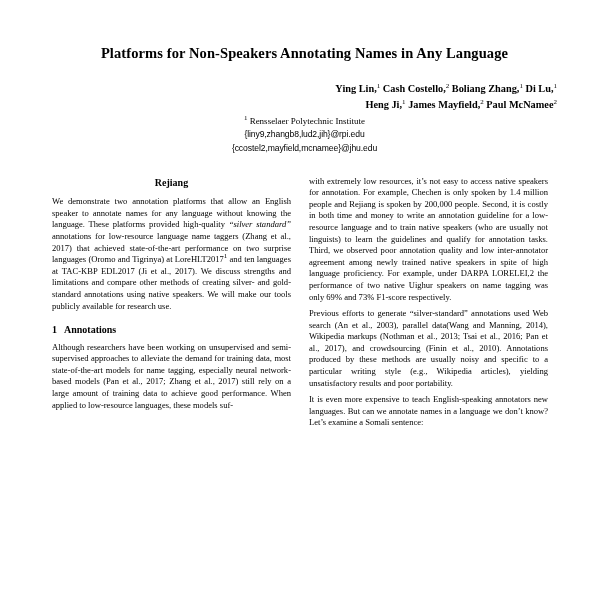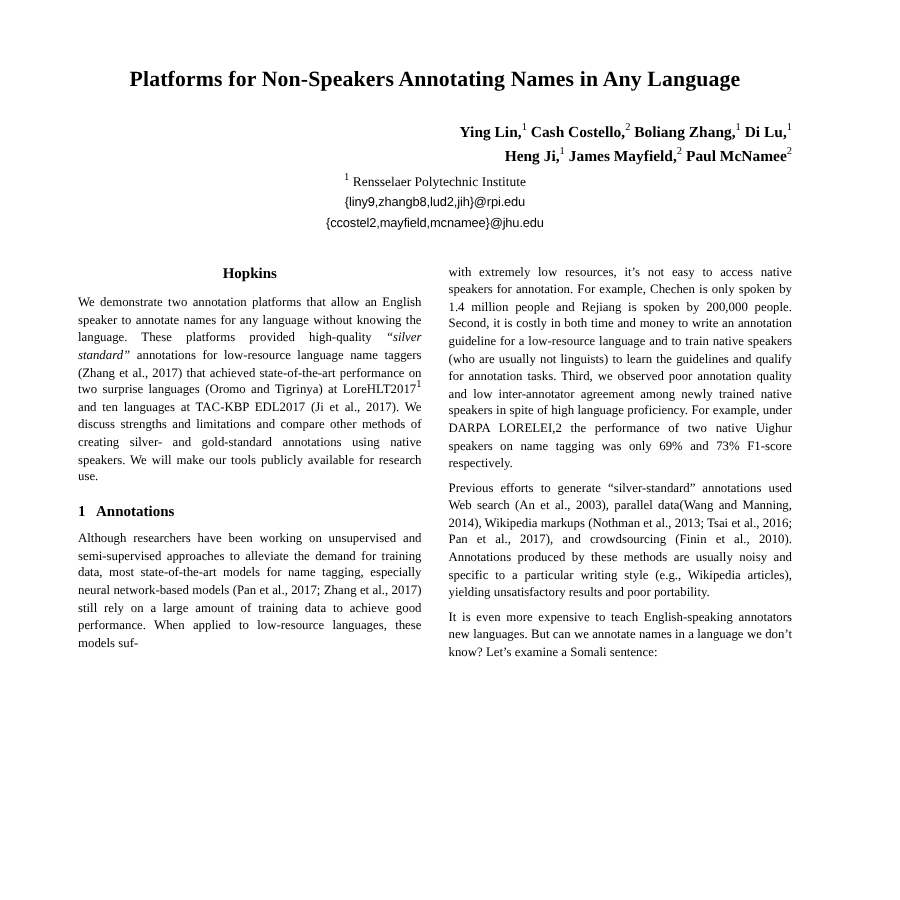--- a/index.html
+++ b/index.html
@@ -11,21 +11,21 @@
     height: 600px;
     background: #ffffff;
     font-family: "Liberation Serif", serif;
     color: #000000;
     overflow: hidden;
   }
   .page {
     width: 600px;
     height: 600px;
     box-sizing: border-box;
-    padding: 44px 72px 10px 52px;
+    padding: 44px 43px 10px 52px;
     position: relative;
   }
   .title {
     text-align: center;
     font-size: 14.5px;
     font-weight: bold;
     letter-spacing: 0.1px;
     margin: 0 0 18px 0;
     line-height: 1.3;
   }
@@ -117,21 +117,21 @@
   <div class="affil">
     <sup>1</sup>
     <span>Rensselaer Polytechnic Institute</span>
   </div>
   <div class="email">{liny9,zhangb8,lud2,jih}@rpi.edu</div>
   <div class="email">{ccostel2,mayfield,mcnamee}@jhu.edu</div>
 
   <div class="cols">
 
     <div class="col">
-      <div class="sec-head-center">Hopkins</div>
+      <div class="sec-head-center">Rejiang</div>
       <p class="para"><span>We demonstrate two annotation platforms that allow an English speaker to annotate names for any language without knowing the language. These platforms provided high-quality </span><span class="ital">“silver standard”</span><span> annotations for low-resource language name taggers (Zhang et al., 2017) that achieved state-of-the-art performance on two surprise languages (Oromo and Tigrinya) at LoreHLT2017</span><sup>1</sup><span> and ten languages at TAC-KBP EDL2017 (Ji et al., 2017). We discuss strengths and limitations and compare other methods of creating silver- and gold-standard annotations using native speakers. We will make our tools publicly available for research use.</span></p>
 
       <div class="sec-head"><span class="num">1</span><span>Annotations</span></div>
       <p class="para">Although researchers have been working on unsupervised and semi-supervised approaches to alleviate the demand for training data, most state-of-the-art models for name tagging, especially neural network-based models (Pan et al., 2017; Zhang et al., 2017) still rely on a large amount of training data to achieve good performance. When applied to low-resource languages, these models suf-</p>
     </div>
 
     <div class="col">
       <p class="para">with extremely low resources, it’s not easy to access native speakers for annotation. For example, Chechen is only spoken by 1.4 million people and Rejiang is spoken by 200,000 people. Second, it is costly in both time and money to write an annotation guideline for a low-resource language and to train native speakers (who are usually not linguists) to learn the guidelines and qualify for annotation tasks. Third, we observed poor annotation quality and low inter-annotator agreement among newly trained native speakers in spite of high language proficiency. For example, under DARPA LORELEI,2 the performance of two native Uighur speakers on name tagging was only 69% and 73% F1-score respectively.</p>
       <p class="para">Previous efforts to generate “silver-standard” annotations used Web search (An et al., 2003), parallel data(Wang and Manning, 2014), Wikipedia markups (Nothman et al., 2013; Tsai et al., 2016; Pan et al., 2017), and crowdsourcing (Finin et al., 2010). Annotations produced by these methods are usually noisy and specific to a particular writing style (e.g., Wikipedia articles), yielding unsatisfactory results and poor portability.</p>
       <p class="para">It is even more expensive to teach English-speaking annotators new languages. But can we annotate names in a language we don’t know? Let’s examine a Somali sentence:</p>

